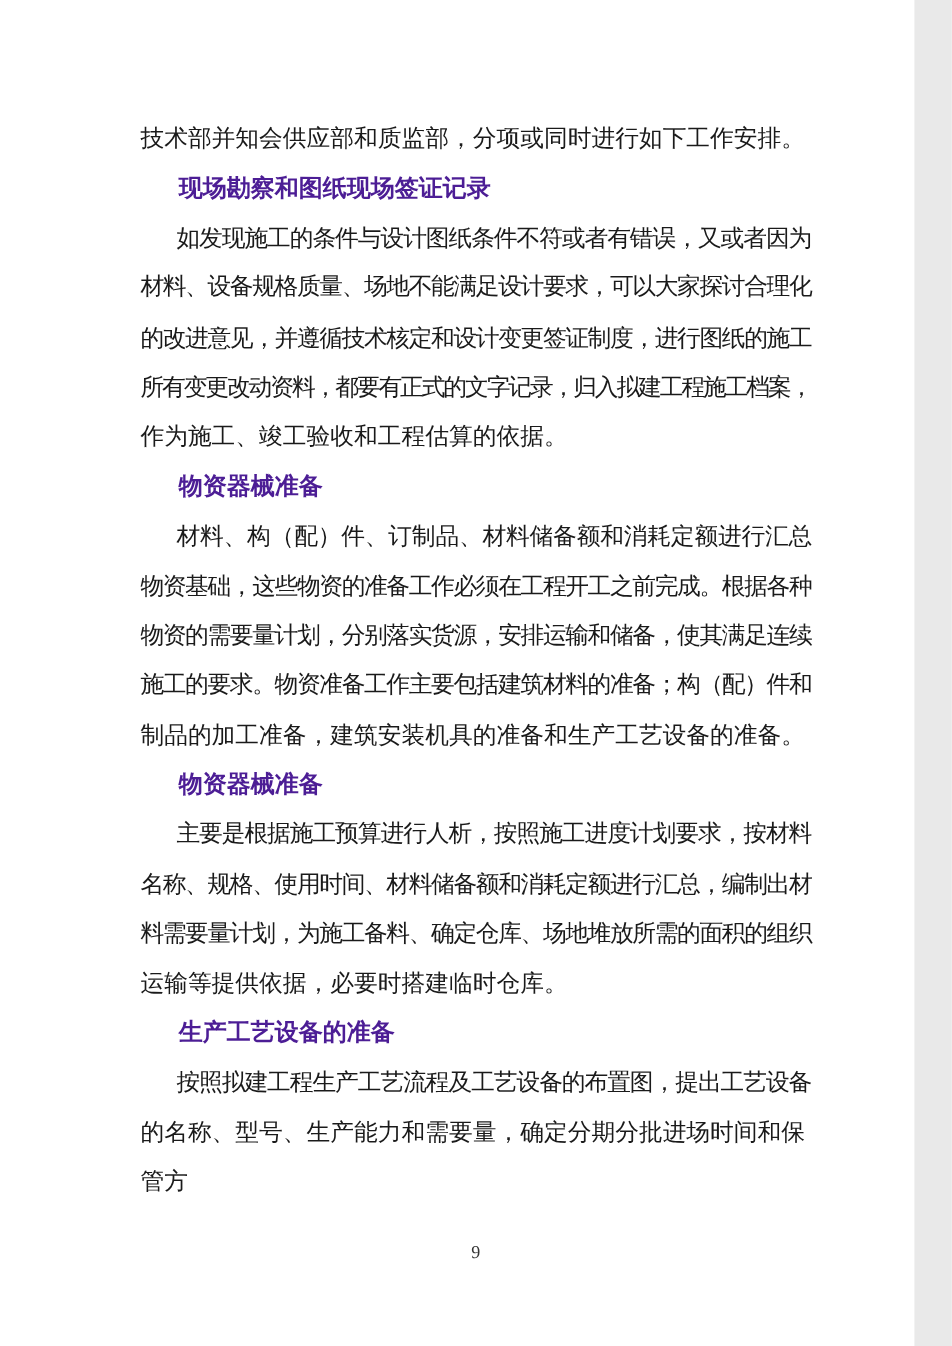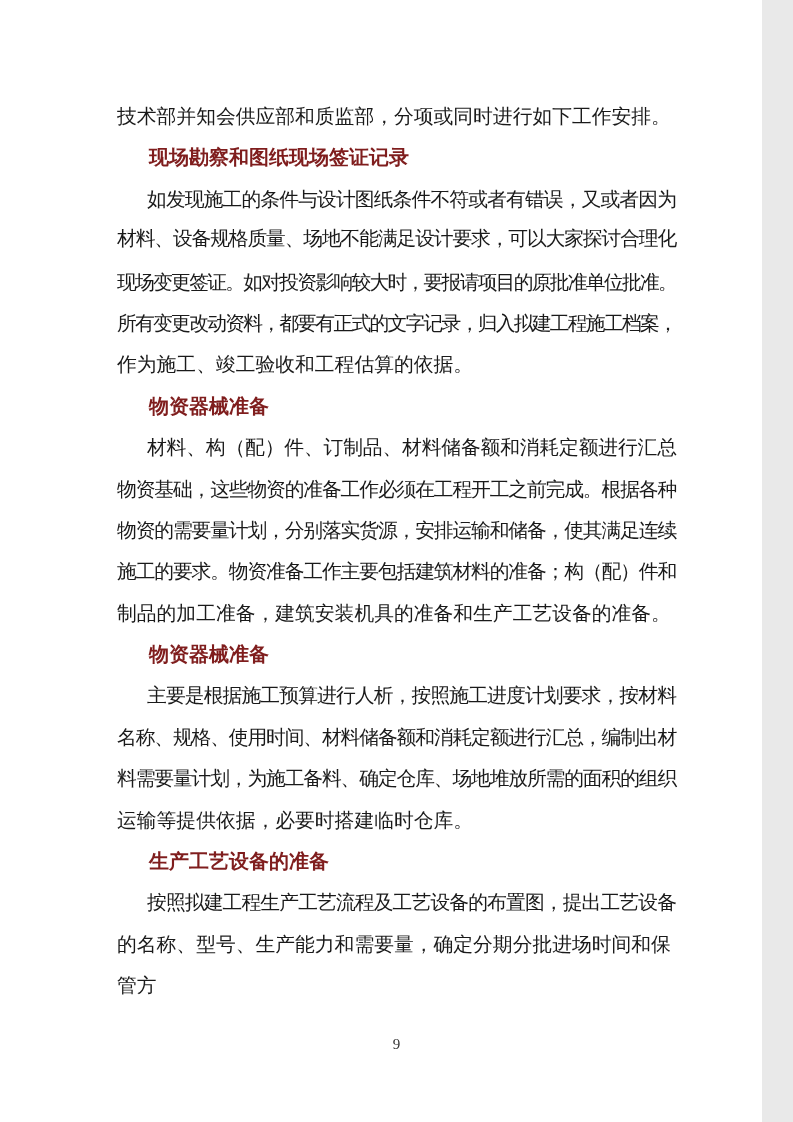--- a/index.html
+++ b/index.html
@@ -34,21 +34,21 @@
     text-justify: inter-character;
   }
   .line.indent {
     text-indent: 30px;
   }
   .line.heading {
     font-family: Liberation Serif, serif;
     font-weight: 700;
     font-size: 20px;
     text-indent: 32px;
-    color: #7f1d1d;
+    color: #4c1d95;
   }
   .footer {
     position: absolute;
     left: 0;
     top: 1034px;
     width: 793px;
     text-align: center;
     font-size: 15px;
     line-height: 20px;
     color: #333333;
@@ -56,21 +56,21 @@
 </style>
 </head>
 <body>
 
 <div class="page">
   <div class="content" id="content">
       <div class="line body">技术部并知会供应部和质监部，分项或同时进行如下工作安排。</div>
       <div class="line heading">现场勘察和图纸现场签证记录</div>
       <div class="line body indent fill" style="letter-spacing: -0.93px;">如发现施工的条件与设计图纸条件不符或者有错误，又或者因为</div>
       <div class="line body fill" style="letter-spacing: -1.19px; font-family: Liberation Mono, monospace;">材料、设备规格质量、场地不能满足设计要求，可以大家探讨合理化</div>
-      <div class="line body fill" style="letter-spacing: -1.79px;">现场变更签证。如对投资影响较大时，要报请项目的原批准单位批准。</div>
+      <div class="line body fill" style="letter-spacing: -1.19px;">的改进意见，并遵循技术核定和设计变更签证制度，进行图纸的施工</div>
       <div class="line body fill" style="letter-spacing: -1.79px;">所有变更改动资料，都要有正式的文字记录，归入拟建工程施工档案，</div>
       <div class="line body">作为施工、竣工验收和工程估算的依据。</div>
       <div class="line heading">物资器械准备</div>
       <div class="line body indent fill" style="letter-spacing: -0.93px;">材料、构（配）件、订制品、材料储备额和消耗定额进行汇总</div>
       <div class="line body fill" style="letter-spacing: -1.19px;">物资基础，这些物资的准备工作必须在工程开工之前完成。根据各种</div>
       <div class="line body fill" style="letter-spacing: -1.19px;">物资的需要量计划，分别落实货源，安排运输和储备，使其满足连续</div>
       <div class="line body fill" style="letter-spacing: -1.19px;">施工的要求。物资准备工作主要包括建筑材料的准备；构（配）件和</div>
       <div class="line body">制品的加工准备，建筑安装机具的准备和生产工艺设备的准备。</div>
       <div class="line heading">物资器械准备</div>
       <div class="line body indent fill" style="letter-spacing: -0.93px;">主要是根据施工预算进行人析，按照施工进度计划要求，按材料</div>

